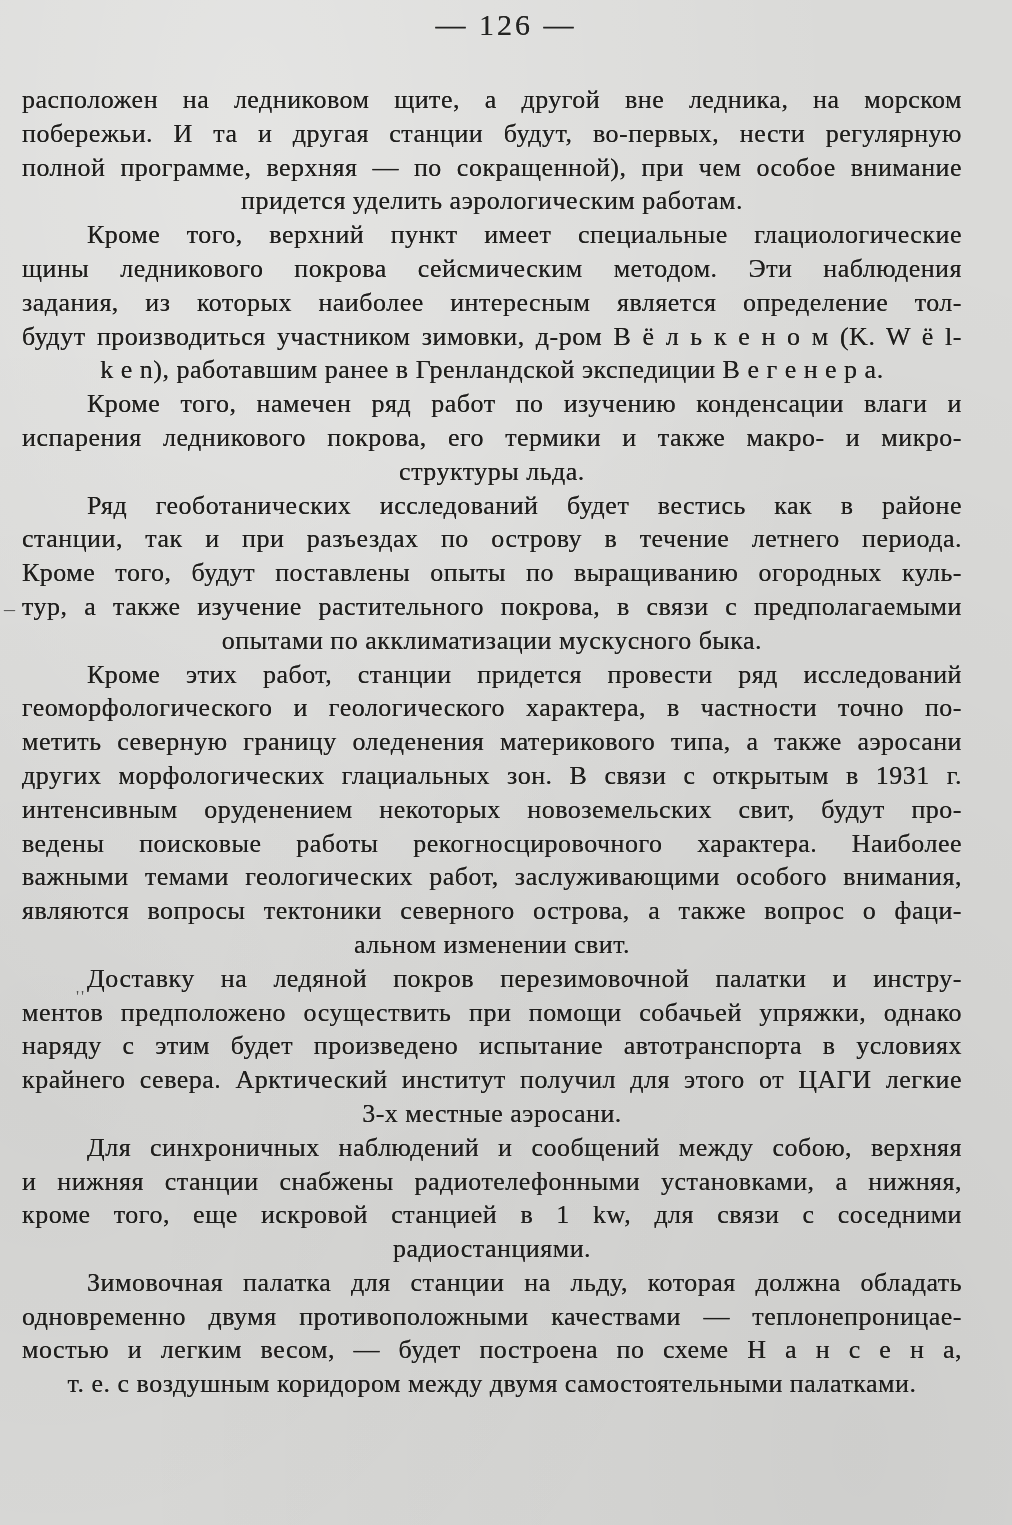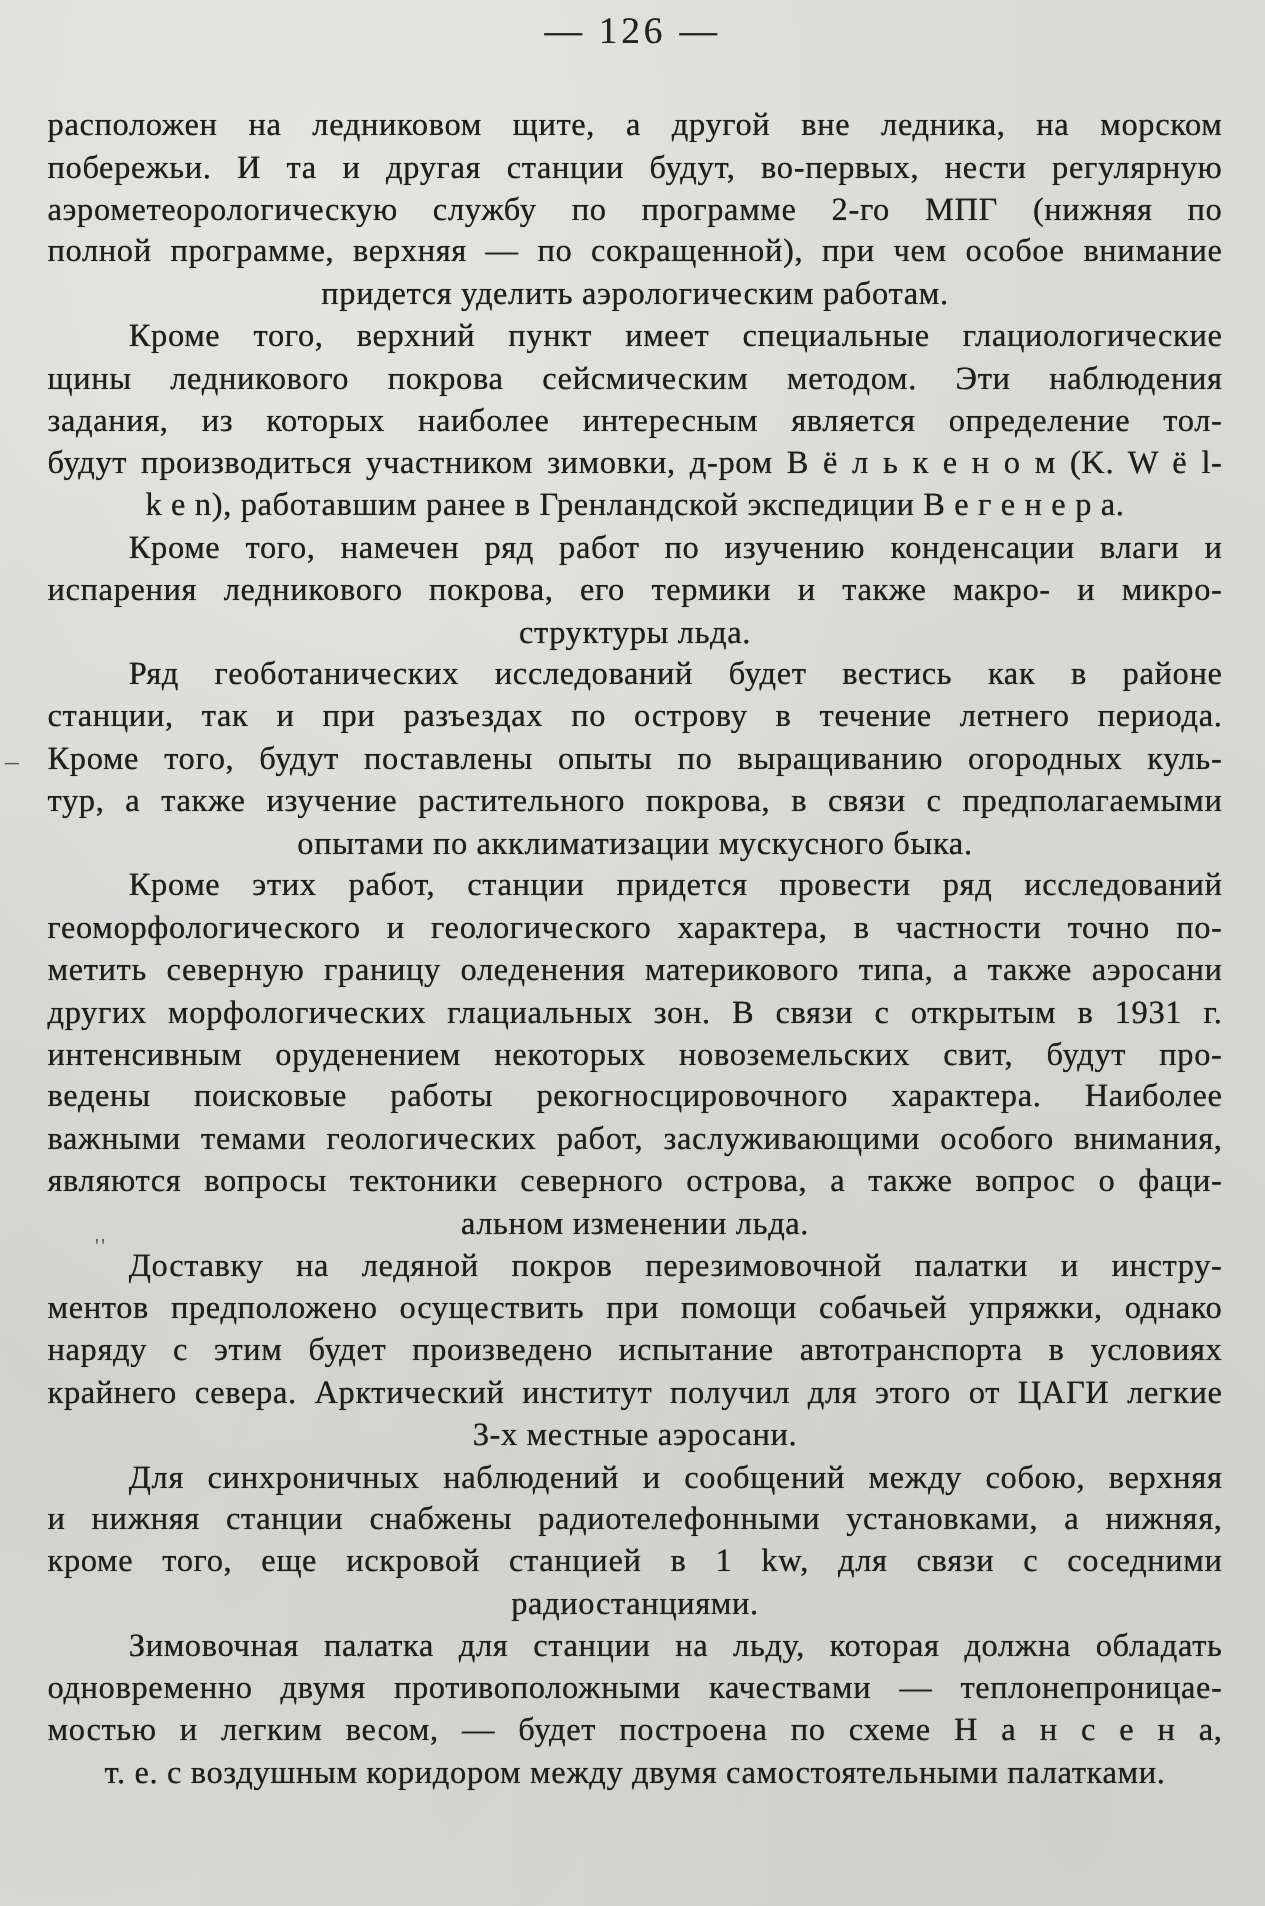--- a/index.html
+++ b/index.html
@@ -17,21 +17,21 @@
   }
   .page-number{
     position:absolute;top:8px;left:0;width:100%;
     text-align:center;
     font-size:30px;
     letter-spacing:3px;
     color:#242422;
     text-shadow:0 0 .5px rgba(30,30,28,.8);
   }
   .body-text{
-    position:absolute;top:83px;left:38px;width:940px;
+    position:absolute;top:83px;left:22px;width:940px;
     font-size:26px;
     line-height:33.8px;
     letter-spacing:.5px;
     text-shadow:0 0 .6px rgba(32,31,29,.85);
   }
   .line{display:block;text-align:center;white-space:normal;}
   .line.jl{text-align:justify;text-align-last:justify;}
   .line.ind{text-indent:65px;}
   .artifact{
     position:absolute;color:rgba(40,40,38,.75);
@@ -46,21 +46,20 @@
 <div class="page">
   <div class="page-number">— 126 —</div>
 
   <span class="artifact margin-dash">–</span>
   <span class="artifact ditto-marks">''</span>
 
   <div class="body-text">
       <div>
         <div class="line jl">расположен на ледниковом щите, а другой вне ледника, на морском</div>
         <div class="line jl">побережьи. И та и другая станции будут, во-первых, нести регулярную</div>
-        <div class="line jl">аэрометеорологическую службу по программе 2-го МПГ (нижняя по</div>
         <div class="line jl">полной программе, верхняя — по сокращенной), при чем особое внимание</div>
         <div class="line">придется уделить аэрологическим работам.</div>
       </div>
       <div>
         <div class="line jl ind">Кроме того, верхний пункт имеет специальные глациологические</div>
         <div class="line jl">щины ледникового покрова сейсмическим методом. Эти наблюдения</div>
         <div class="line jl">задания, из которых наиболее интересным является определение тол-</div>
         <div class="line jl">будут производиться участником зимовки, д-ром В ё л ь к е н о м (K. W ё l-</div>
         <div class="line">k e n), работавшим ранее в Гренландской экспедиции В е г е н е р а.</div>
       </div>
@@ -78,21 +77,21 @@
       </div>
       <div>
         <div class="line jl ind">Кроме этих работ, станции придется провести ряд исследований</div>
         <div class="line jl">геоморфологического и геологического характера, в частности точно по-</div>
         <div class="line jl">метить северную границу оледенения материкового типа, а также аэросани</div>
         <div class="line jl">других морфологических глациальных зон. В связи с открытым в 1931 г.</div>
         <div class="line jl">интенсивным оруденением некоторых новоземельских свит, будут про-</div>
         <div class="line jl">ведены поисковые работы рекогносцировочного характера. Наиболее</div>
         <div class="line jl">важными темами геологических работ, заслуживающими особого внимания,</div>
         <div class="line jl">являются вопросы тектоники северного острова, а также вопрос о фаци-</div>
-        <div class="line">альном изменении льда.</div>
+        <div class="line">альном изменении свит.</div>
       </div>
       <div>
         <div class="line jl ind">Доставку на ледяной покров перезимовочной палатки и инстру-</div>
         <div class="line jl">ментов предположено осуществить при помощи собачьей упряжки, однако</div>
         <div class="line jl">наряду с этим будет произведено испытание автотранспорта в условиях</div>
         <div class="line jl">крайнего севера. Арктический институт получил для этого от ЦАГИ легкие</div>
         <div class="line">3-х местные аэросани.</div>
       </div>
       <div>
         <div class="line jl ind">Для синхроничных наблюдений и сообщений между собою, верхняя</div>

